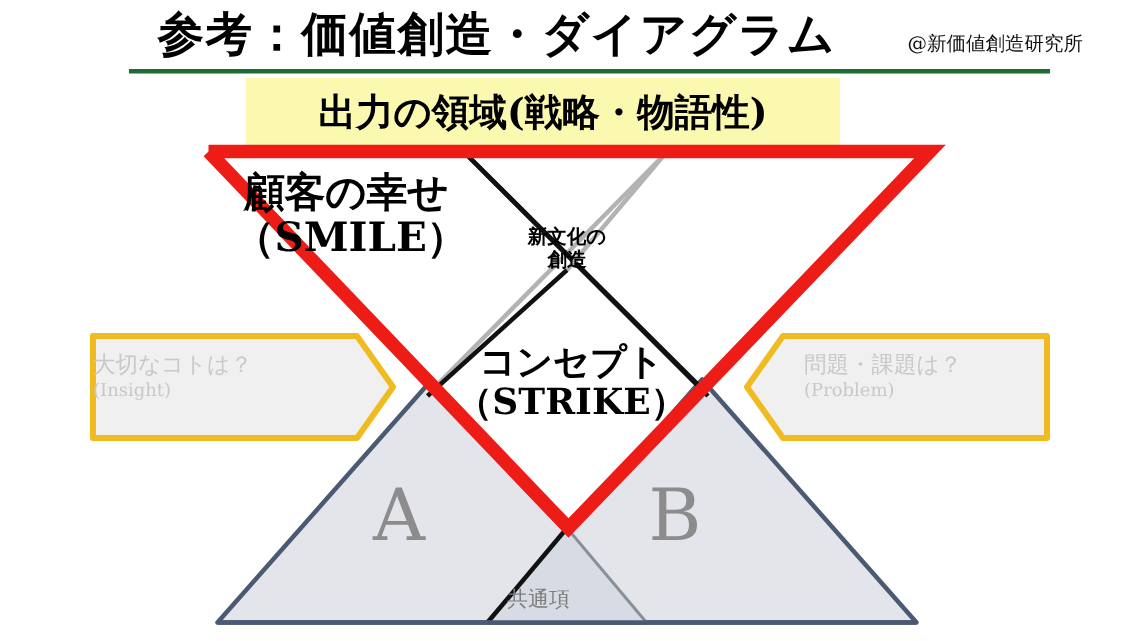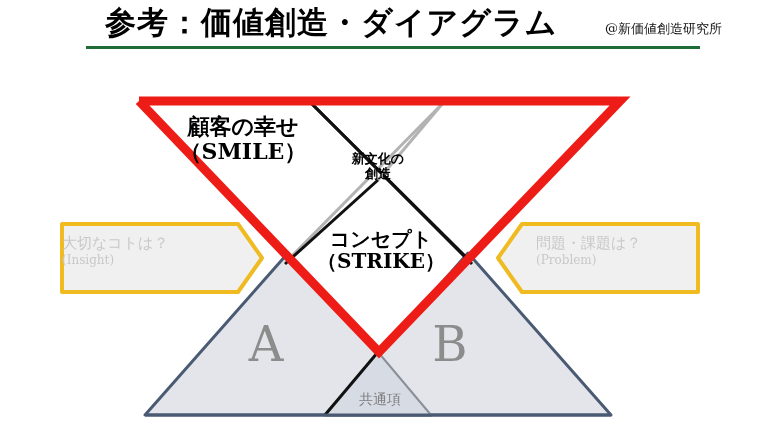--- a/index.html
+++ b/index.html
@@ -87,52 +87,51 @@
     text-align: center;
     color: #000000;
     font-family: "DejaVu Serif", "Liberation Serif", serif;
     font-weight: bold;
     white-space: nowrap;
     line-height: 1.12;
   }
   .lbl .ln2 { display: block; }
 
   #label-smile {
-    left: 168px; top: 114px; width: 150px;
-    font-size: 22px;
+    left: 156px; top: 114px; width: 150px;
+    font-size: 27px;
   }
   #label-style {
     left: 424px; top: 114px; width: 150px;
     font-size: 21px;
   }
   #label-newculture {
     left: 326px; top: 112px; width: 104px;
     font-size: 13px;
     margin-top: 40px;
   }
   #label-concept {
     left: 299px; top: 228px; width: 164px;
-    font-size: 20px;
+    font-size: 24px;
   }
 
   .tri-letter {
     position: absolute;
     font-family: "DejaVu Serif", "Liberation Serif", serif;
     font-size: 48px;
     color: #8c8c8c;
     text-align: center;
     line-height: 1;
   }
   #letter-a { left: 236px; top: 320px; width: 60px; }
   #letter-b { left: 420px; top: 320px; width: 60px; }
 
   #label-common {
     position: absolute;
     left: 338px; top: 391px; width: 84px;
-    text-align: center;
     font-family: "DejaVu Serif", "Liberation Serif", serif;
     font-size: 14px;
     color: #7d7d7d;
     white-space: nowrap;
   }
 
   
   .callout-text {
     position: absolute;
     text-align: left;
@@ -151,20 +150,23 @@
 <body>
 
 <div id="page">
 
   <div id="header">
     <div id="title-text">参考：価値創造・ダイアグラム</div>
     <div id="byline-text">@新価値創造研究所</div>
     <div id="title-rule"></div>
   </div>
 
+  <div id="banner">
+    <div id="banner-text">出力の領域(戦略・物語性)</div>
+  </div>
 
   <svg id="diagram" viewBox="0 0 760 427">
 
     <polygon points="288,253 145,415 431,415" fill="#e3e5ea" stroke="#4a5a73" stroke-width="3" stroke-linejoin="round"></polygon>
 
     <polygon points="468,253 325,415 611,415" fill="#e3e5ea" stroke="#4a5a73" stroke-width="3" stroke-linejoin="round"></polygon>
 
     <polygon points="378,352 325,415 431,415" fill="#d6dbe4" stroke="#8a9099" stroke-width="2" stroke-linejoin="round"></polygon>
 
     <line x1="378" y1="352" x2="325" y2="415" stroke="#111111" stroke-width="3"></line>

